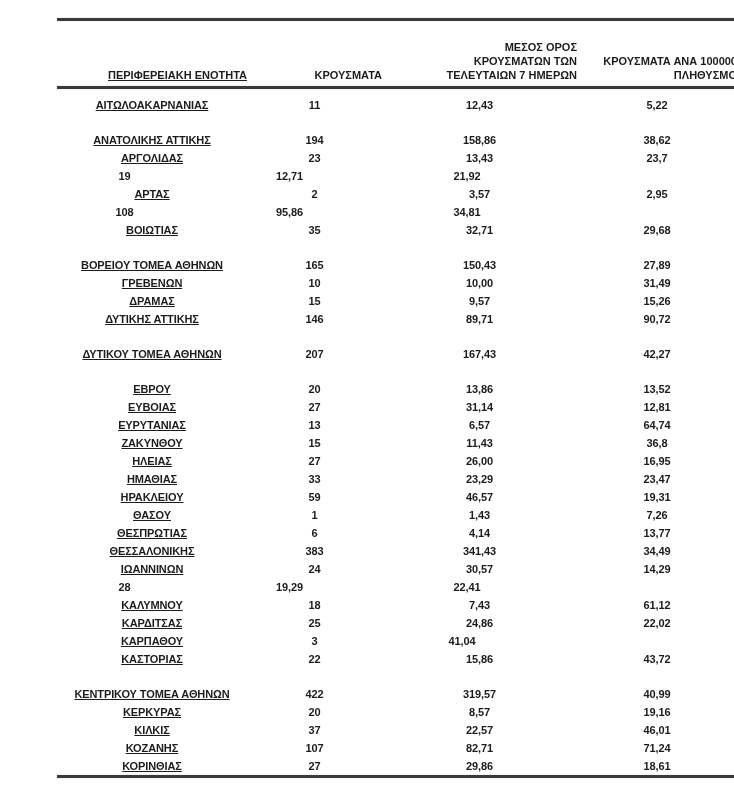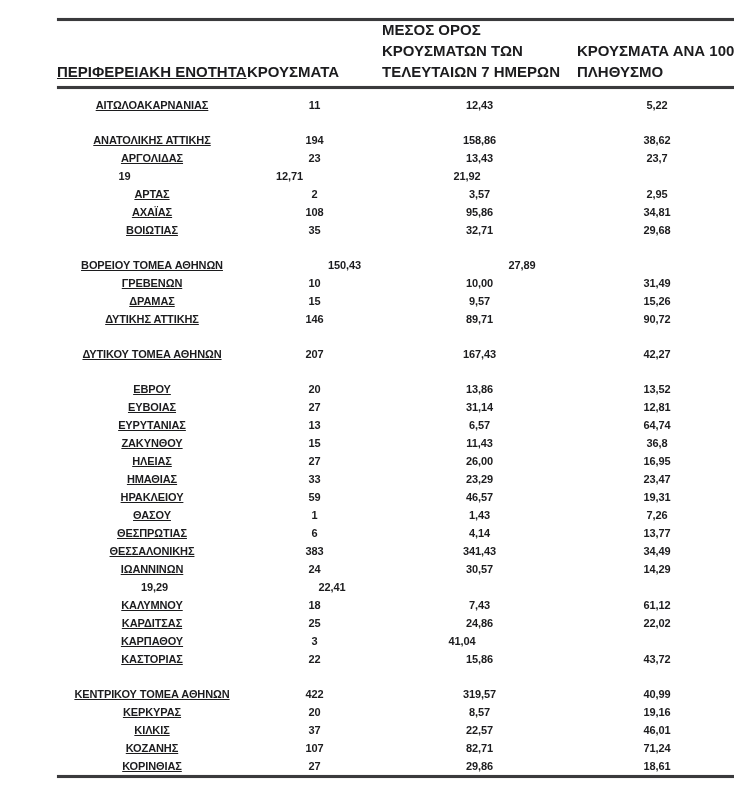--- a/index.html
+++ b/index.html
@@ -14,21 +14,21 @@
   }
   .table-wrap{position:absolute;left:57px;top:18px;width:680px;}
   .rule{height:3px;background:#3a3a3c;box-shadow:0 0 1px #8a8a8c;}
   .header-row{
     display:flex;align-items:flex-end;
     box-sizing:border-box;
     height:65px;
     padding-bottom:4px;
   }
   .hc{
-    font-size:15px;line-height:21px;text-align:left;
+    font-size:11px;line-height:14px;text-align:right;
     white-space:pre;letter-spacing:0px;
   }
   .c0{width:190px;text-decoration:underline;}
   .c1{width:135px;}
   .c2{width:195px;}
   .c3{width:160px;}
   .body{padding-top:7px;}
   .group{margin-top:17px;}
   .group:first-child{margin-top:0;}
   .row{display:flex;height:18px;line-height:18px;font-size:11px;}
@@ -78,35 +78,35 @@
             <div class="cell c2">12,71</div>
             <div class="cell c3">21,92</div>
           </div>
           <div class="row">
             <div class="cell c0">ΑΡΤΑΣ</div>
             <div class="cell c1">2</div>
             <div class="cell c2">3,57</div>
             <div class="cell c3">2,95</div>
           </div>
           <div class="row">
-            <div class="cell c0">ΑΧΑΪΑΣ</div>
             <div class="cell c1">108</div>
             <div class="cell c2">95,86</div>
             <div class="cell c3">34,81</div>
           </div>
           <div class="row">
             <div class="cell c0">ΒΟΙΩΤΙΑΣ</div>
             <div class="cell c1">35</div>
             <div class="cell c2">32,71</div>
             <div class="cell c3">29,68</div>
           </div>
         </div>
         <div class="group">
           <div class="row">
             <div class="cell c0">ΒΟΡΕΙΟΥ ΤΟΜΕΑ ΑΘΗΝΩΝ</div>
+            <div class="cell c1">165</div>
             <div class="cell c2">150,43</div>
             <div class="cell c3">27,89</div>
           </div>
           <div class="row">
             <div class="cell c0">ΓΡΕΒΕΝΩΝ</div>
             <div class="cell c1">10</div>
             <div class="cell c2">10,00</div>
             <div class="cell c3">31,49</div>
           </div>
           <div class="row">
@@ -191,20 +191,21 @@
             <div class="cell c2">341,43</div>
             <div class="cell c3">34,49</div>
           </div>
           <div class="row">
             <div class="cell c0">ΙΩΑΝΝΙΝΩΝ</div>
             <div class="cell c1">24</div>
             <div class="cell c2">30,57</div>
             <div class="cell c3">14,29</div>
           </div>
           <div class="row">
+            <div class="cell c1">28</div>
             <div class="cell c2">19,29</div>
             <div class="cell c3">22,41</div>
           </div>
           <div class="row">
             <div class="cell c0">ΚΑΛΥΜΝΟΥ</div>
             <div class="cell c1">18</div>
             <div class="cell c2">7,43</div>
             <div class="cell c3">61,12</div>
           </div>
           <div class="row">

